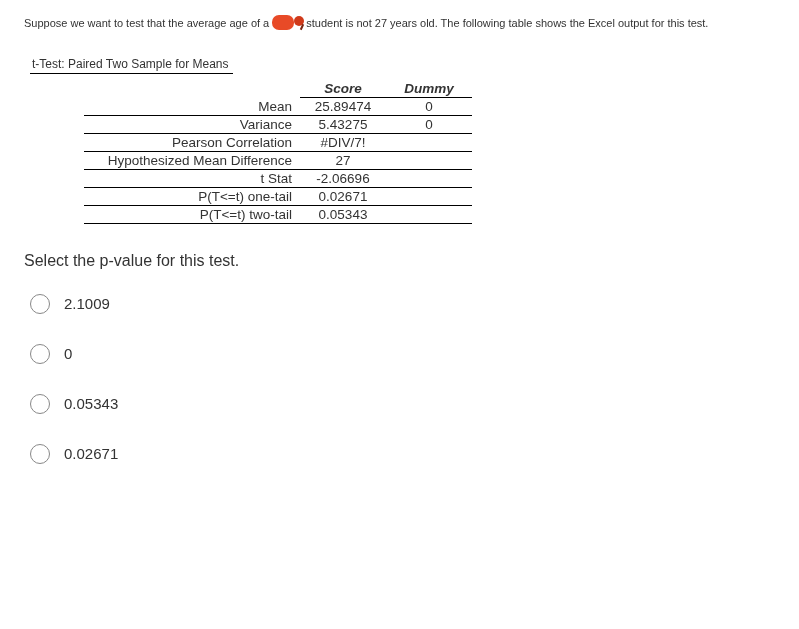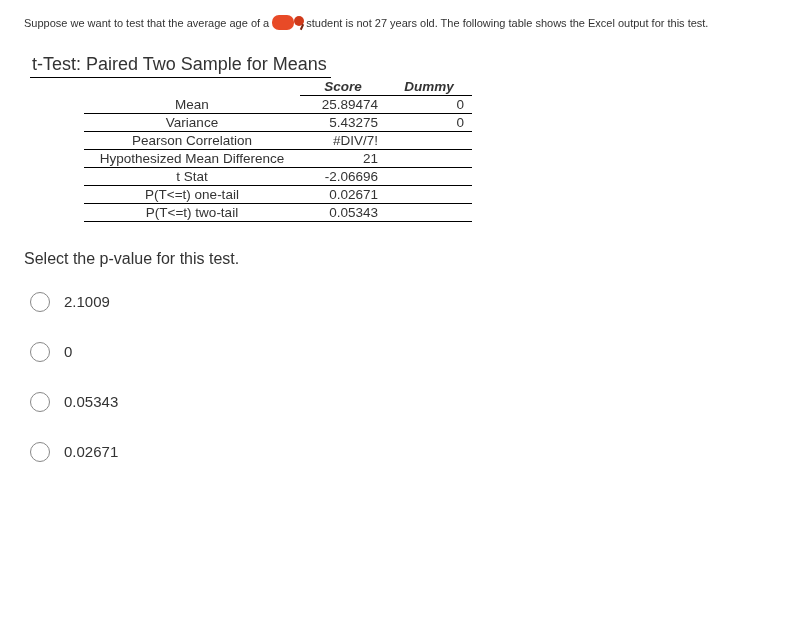--- a/index.html
+++ b/index.html
@@ -44,50 +44,50 @@
   }
   .pin::after{
     content:"";
     position:absolute;
     width:2px;height:6px;
     background:#7a2612;
     left:7px;top:8px;
     transform:rotate(25deg);
   }
   .table-title {
-    font-size: 18px;
+    font-size: 12px;
     border-bottom: 1px solid #000;
     display: inline-block;
     padding: 0 4px 2px 2px;
     margin-left: 6px;
-    margin-bottom: 0;
+    margin-bottom: 6px;
   }
   table.stats {
     border-collapse: collapse;
     font-size: 13.5px;
     margin-left: 60px;
     margin-bottom: 28px;
   }
   table.stats th, table.stats td {
     padding: 1px 8px;
-    text-align: center;
+    text-align: right;
   }
   table.stats th {
     font-weight: bold;
     font-style: italic;
     text-align: center;
     border-bottom: 1px solid #000;
   }
   table.stats td.label {
     border-bottom: 1px solid #000;
     min-width: 200px;
   }
   table.stats td.val {
     border-bottom: 1px solid #000;
-    text-align: right;
+    text-align: center;
     min-width: 70px;
   }
   .prompt {
     font-size: 16px;
     margin: 8px 0 24px 0;
   }
   .options {
     display: flex;
     flex-direction: column;
     gap: 30px;
@@ -140,21 +140,21 @@
         <td class="val">5.43275</td>
         <td class="val">0</td>
       </tr>
   <tr>
         <td class="label">Pearson Correlation</td>
         <td class="val">#DIV/7!</td>
         <td class="val"></td>
       </tr>
   <tr>
         <td class="label">Hypothesized Mean Difference</td>
-        <td class="val">21</td>
+        <td class="val">27</td>
         <td class="val"></td>
       </tr>
   <tr>
         <td class="label">t Stat</td>
         <td class="val">-2.06696</td>
         <td class="val"></td>
       </tr>
   <tr>
         <td class="label">P(T&lt;=t) one-tail</td>
         <td class="val">0.02671</td>

